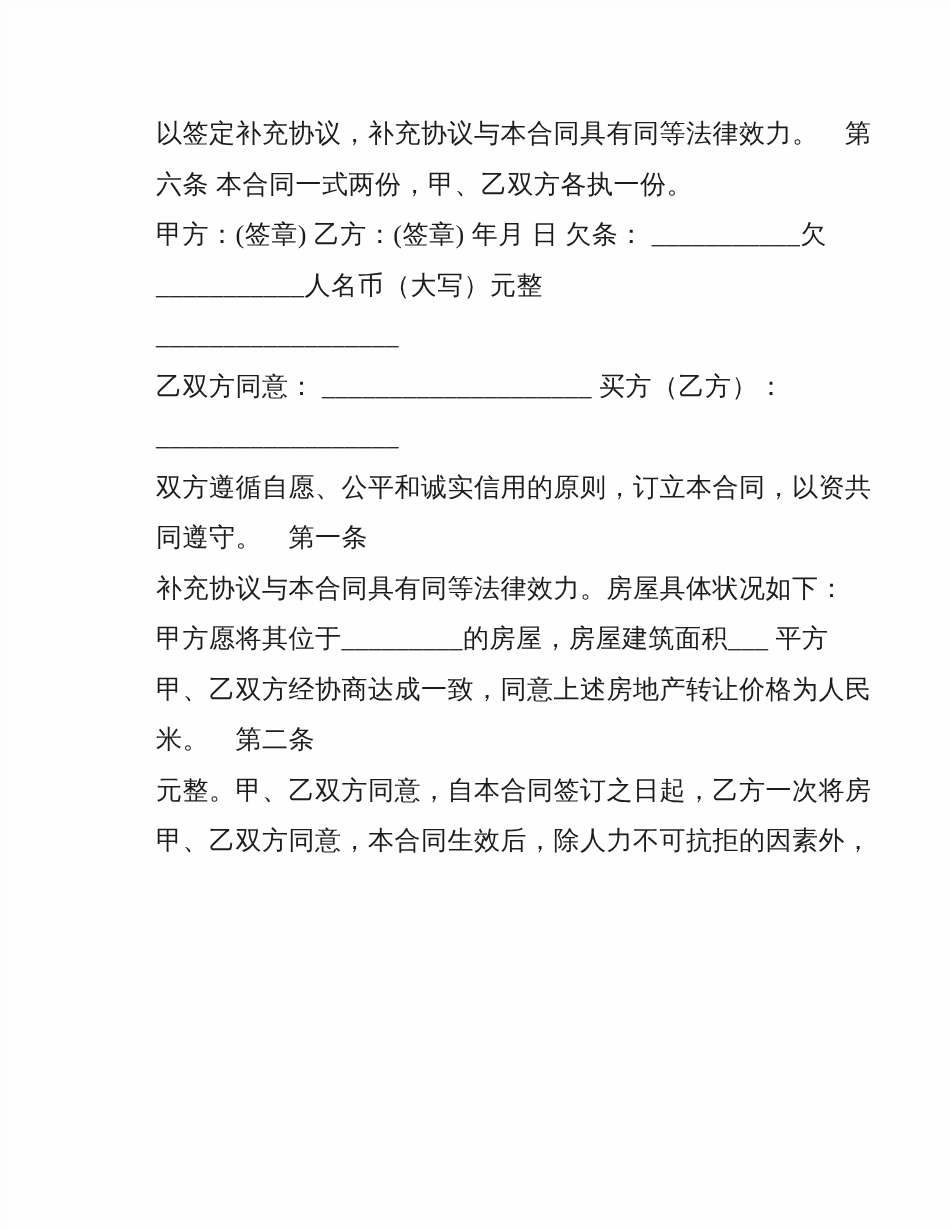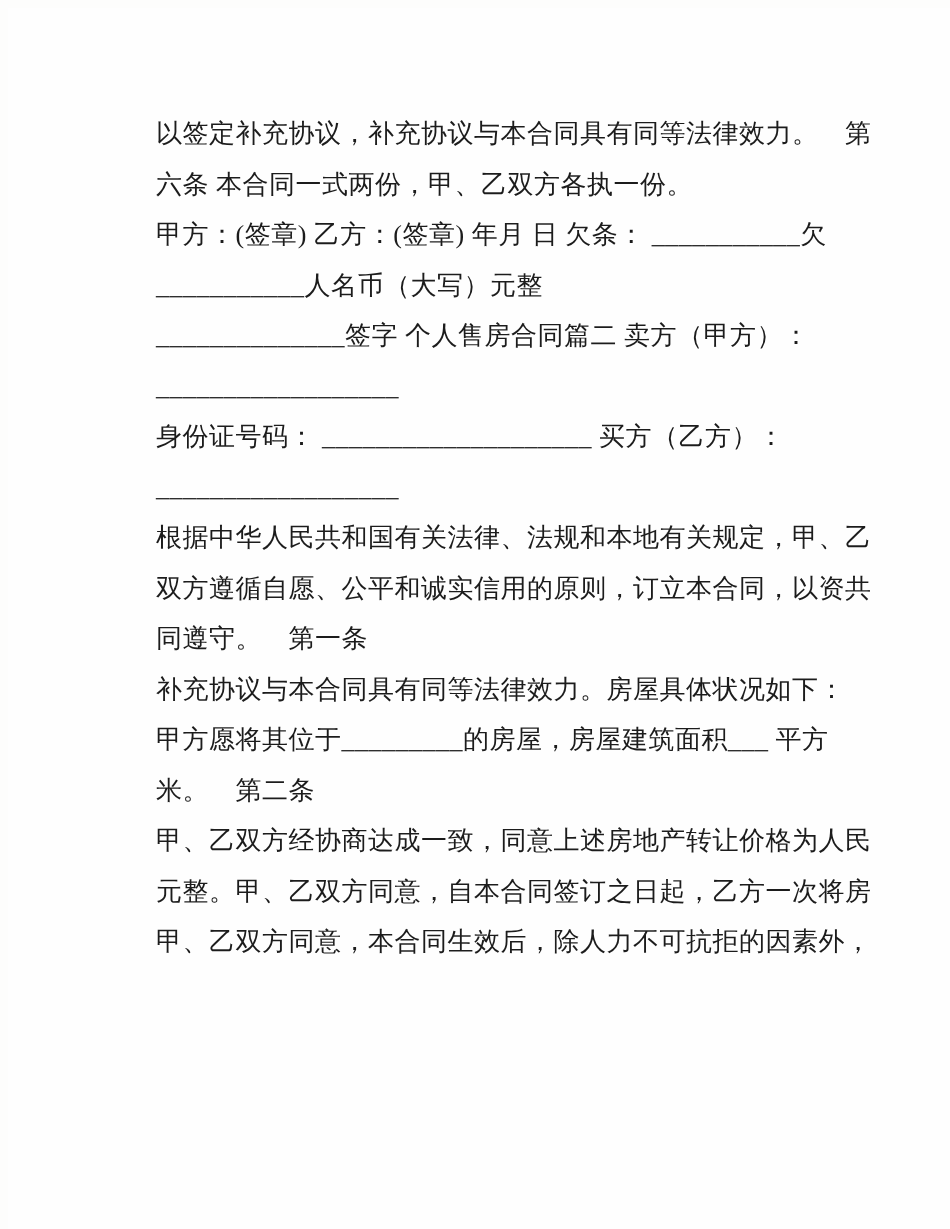--- a/index.html
+++ b/index.html
@@ -41,27 +41,25 @@
 </style>
 </head>
 <body>
 
 <div class="page">
   <div class="doc">
     <div class="line">以签定补充协议，补充协议与本合同具有同等法律效力。　第</div>
     <div class="line">六条 本合同一式两份，甲、乙双方各执一份。</div>
     <div class="line">甲方：(签章) 乙方：(签章) 年月 日 欠条： ___________欠</div>
     <div class="line">___________人名币（大写）元整</div>
-    <div class="line">______________签字 个人售房合同篇二 卖方（甲方）：</div>
     <div class="line">__________________</div>
-    <div class="line">身份证号码： ____________________ 买方（乙方）：</div>
+    <div class="line">乙双方同意： ____________________ 买方（乙方）：</div>
     <div class="line">__________________</div>
-    <div class="line">根据中华人民共和国有关法律、法规和本地有关规定，甲、乙</div>
     <div class="line">双方遵循自愿、公平和诚实信用的原则，订立本合同，以资共</div>
     <div class="line">同遵守。　第一条</div>
     <div class="line">补充协议与本合同具有同等法律效力。房屋具体状况如下：</div>
     <div class="line">甲方愿将其位于_________的房屋，房屋建筑面积___ 平方</div>
+    <div class="line">甲、乙双方经协商达成一致，同意上述房地产转让价格为人民</div>
     <div class="line">米。　第二条</div>
-    <div class="line">甲、乙双方经协商达成一致，同意上述房地产转让价格为人民</div>
     <div class="line">元整。甲、乙双方同意，自本合同签订之日起，乙方一次将房</div>
     <div class="line">甲、乙双方同意，本合同生效后，除人力不可抗拒的因素外，</div>
   </div>
 </div>
 
 </body></html>

